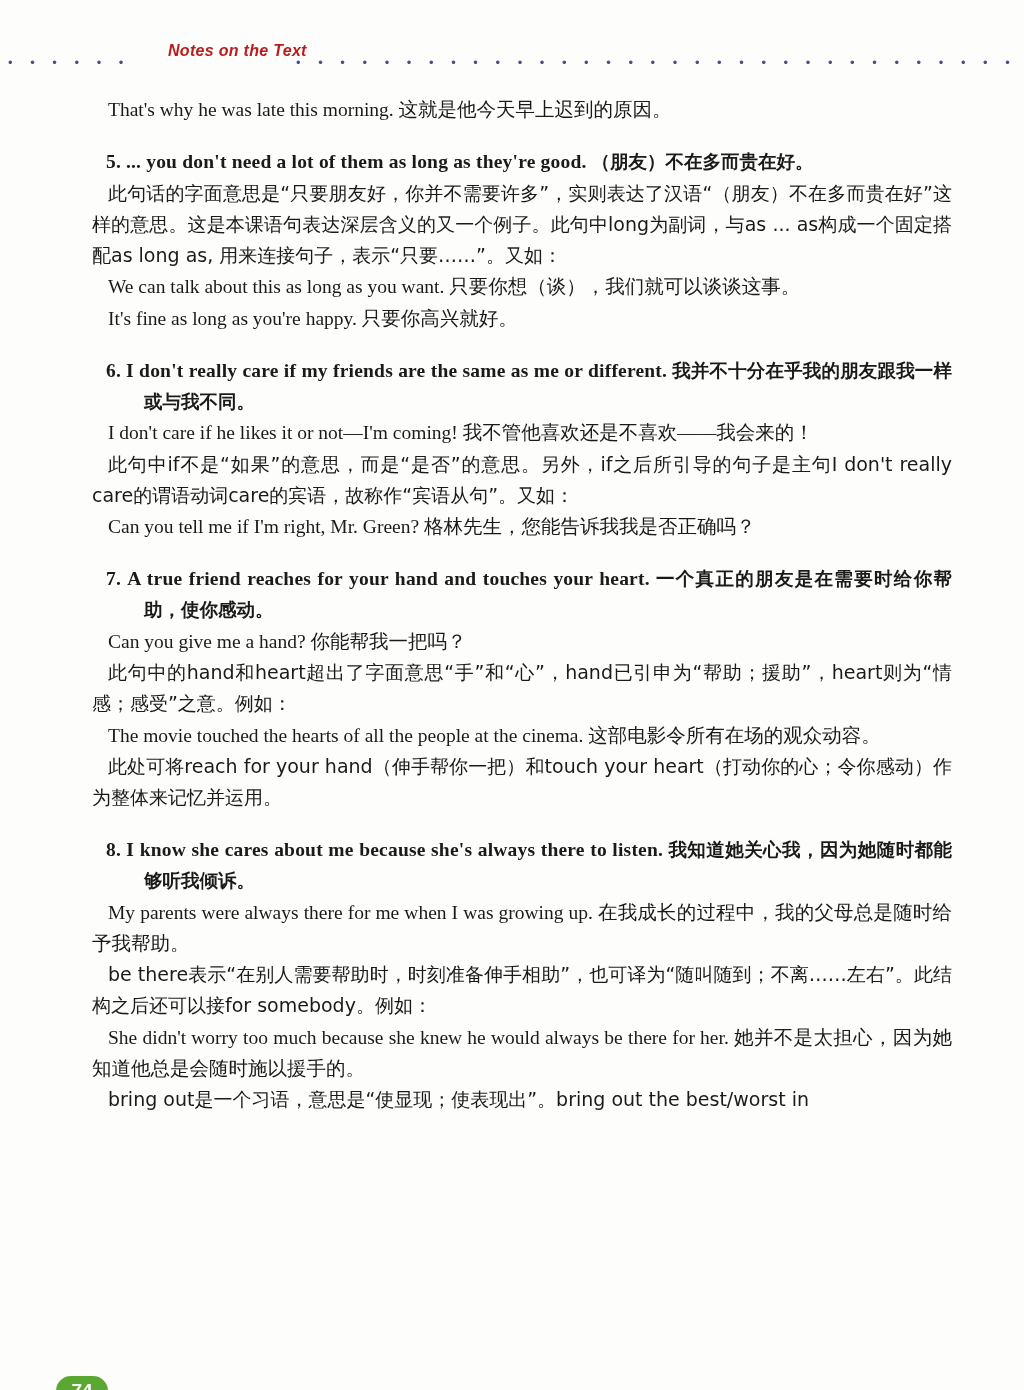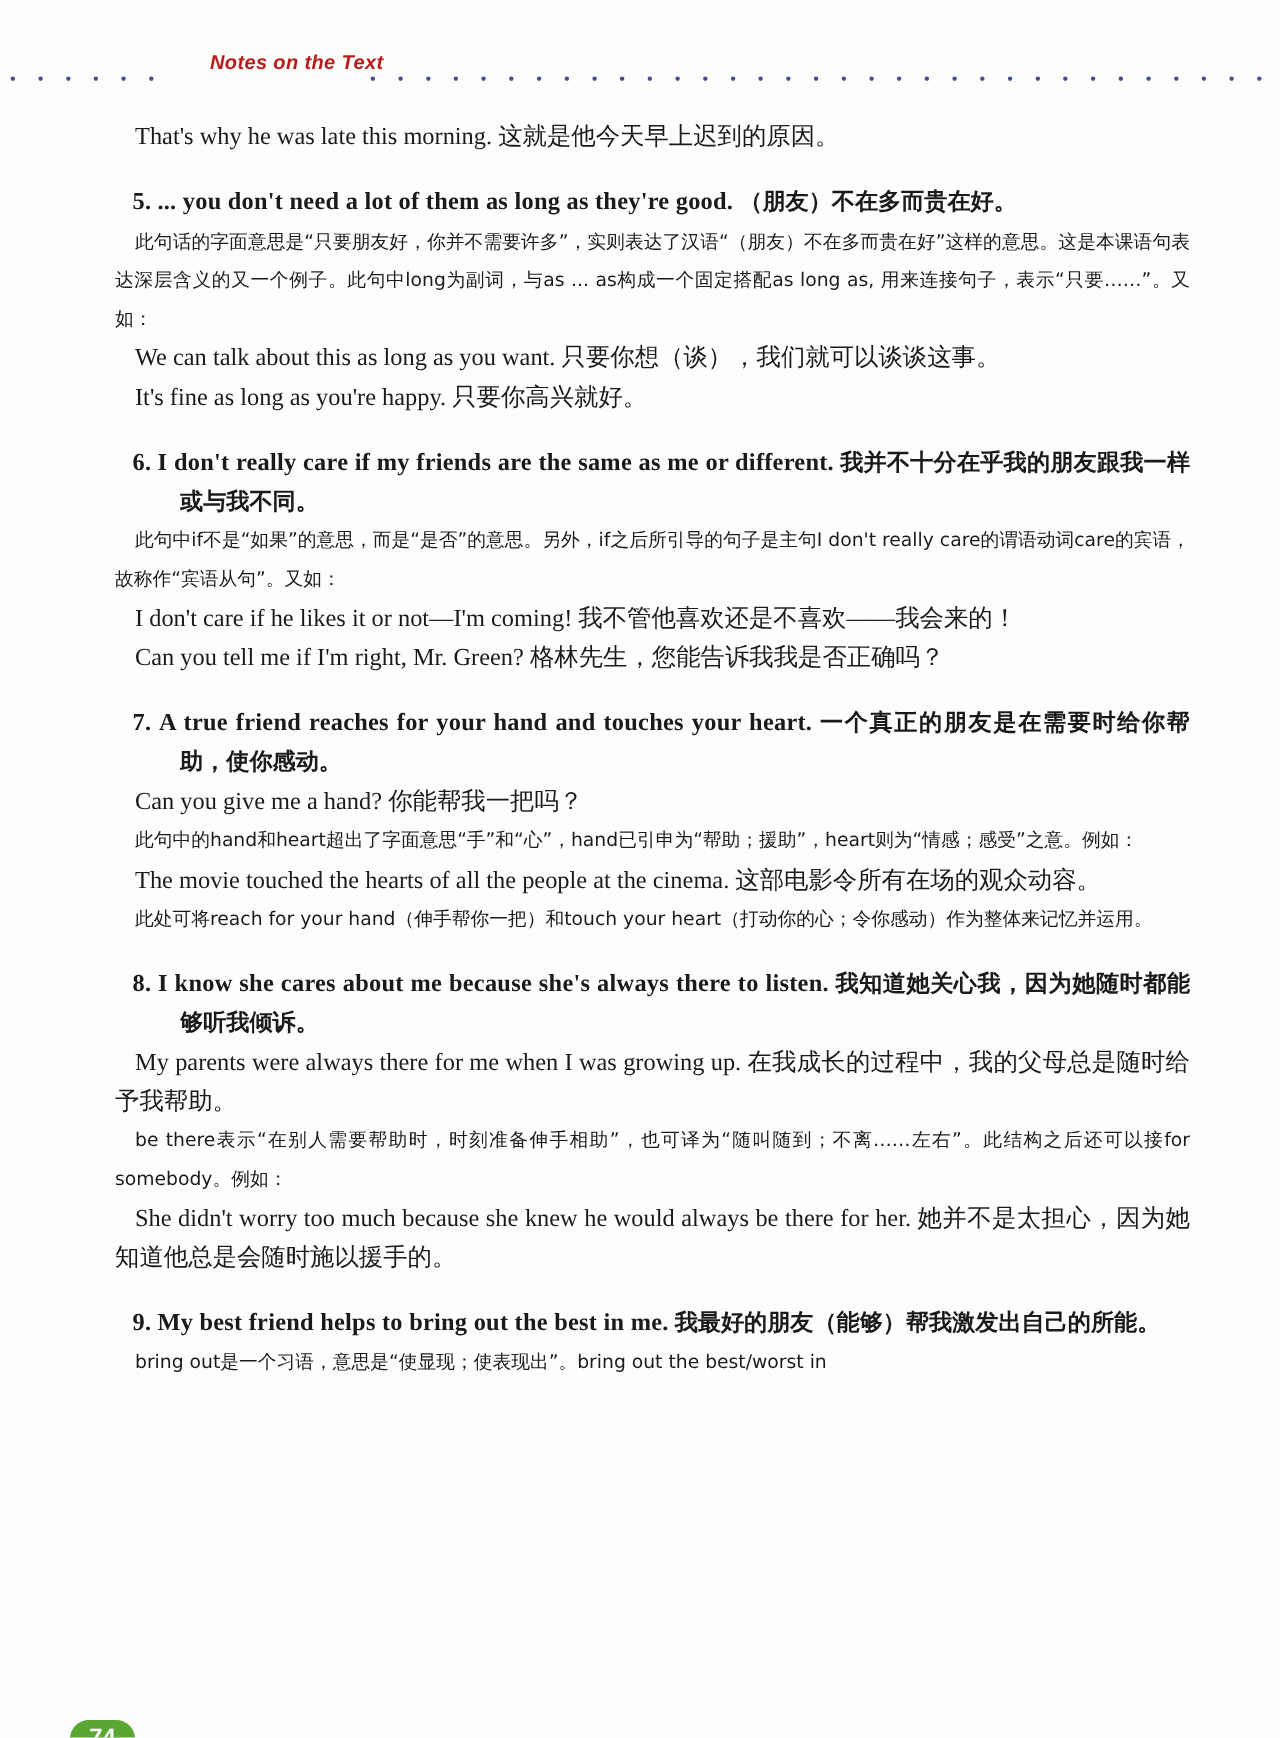--- a/index.html
+++ b/index.html
@@ -64,21 +64,21 @@
     font-size: 19.5px;
     line-height: 31px;
     text-align: justify;
     text-justify: inter-ideograph;
   }
   .en {
     font-family: "Liberation Serif", serif;
   }
   .cn {
     font-family: "DejaVu Sans", sans-serif;
-    font-size: 15px;
+    font-size: 19px;
   }
   .indent1 { text-indent: 16px; }
   .hang {
     padding-left: 52px;
     text-indent: -38px;
   }
   .numbered {
     margin-top: 21px;
   }
   .numbered b {
@@ -131,22 +131,22 @@
     </p>
     <p class="indent1 cn">此句话的字面意思是“只要朋友好，你并不需要许多”，实则表达了汉语“（朋友）不在多而贵在好”这样的意思。这是本课语句表达深层含义的又一个例子。此句中long为副词，与as ... as构成一个固定搭配as long as, 用来连接句子，表示“只要……”。又如：</p>
     <p class="indent1 en">We can talk about this as long as you want. 只要你想（谈），我们就可以谈谈这事。</p>
     <p class="indent1 en">It's fine as long as you're happy. 只要你高兴就好。</p>
 
     <p class="numbered hang">
       <b>6.</b>
       <b>I don't really care if my friends are the same as me or different.</b>
       <span class="cn">我并不十分在乎我的朋友跟我一样或与我不同。</span>
     </p>
+    <p class="indent1 en">I don't care if he likes it or not—I'm coming! 我不管他喜欢还是不喜欢——我会来的！</p>
     <p class="indent1 cn">此句中if不是“如果”的意思，而是“是否”的意思。另外，if之后所引导的句子是主句I don't really care的谓语动词care的宾语，故称作“宾语从句”。又如：</p>
-    <p class="indent1 en">I don't care if he likes it or not—I'm coming! 我不管他喜欢还是不喜欢——我会来的！</p>
     <p class="indent1 en">Can you tell me if I'm right, Mr. Green? 格林先生，您能告诉我我是否正确吗？</p>
 
     <p class="numbered hang">
       <b>7.</b>
       <b>A true friend reaches for your hand and touches your heart.</b>
       <span class="cn">一个真正的朋友是在需要时给你帮助，使你感动。</span>
     </p>
     <p class="indent1 en">Can you give me a hand? 你能帮我一把吗？</p>
     <p class="indent1 cn">此句中的hand和heart超出了字面意思“手”和“心”，hand已引申为“帮助；援助”，heart则为“情感；感受”之意。例如：</p>
     <p class="indent1 en">The movie touched the hearts of all the people at the cinema. 这部电影令所有在场的观众动容。</p>
@@ -154,24 +154,19 @@
 
     <p class="numbered hang">
       <b>8.</b>
       <b>I know she cares about me because she's always there to listen.</b>
       <span class="cn">我知道她关心我，因为她随时都能够听我倾诉。</span>
     </p>
     <p class="indent1 en">My parents were always there for me when I was growing up. 在我成长的过程中，我的父母总是随时给予我帮助。</p>
     <p class="indent1 cn">be there表示“在别人需要帮助时，时刻准备伸手相助”，也可译为“随叫随到；不离……左右”。此结构之后还可以接for somebody。例如：</p>
     <p class="indent1 en">She didn't worry too much because she knew he would always be there for her. 她并不是太担心，因为她知道他总是会随时施以援手的。</p>
 
-    <p class="numbered hang">
-      <b>9.</b>
-      <b>My best friend helps to bring out the best in me.</b>
-      <span class="cn">我最好的朋友（能够）帮我激发出自己的所能。</span>
-    </p>
     <p class="indent1 cn">bring out是一个习语，意思是“使显现；使表现出”。bring out the best/worst in</p>
 
   </div>
 
   <div class="page-num">74</div>
 
 </div>
 
 </body></html>

